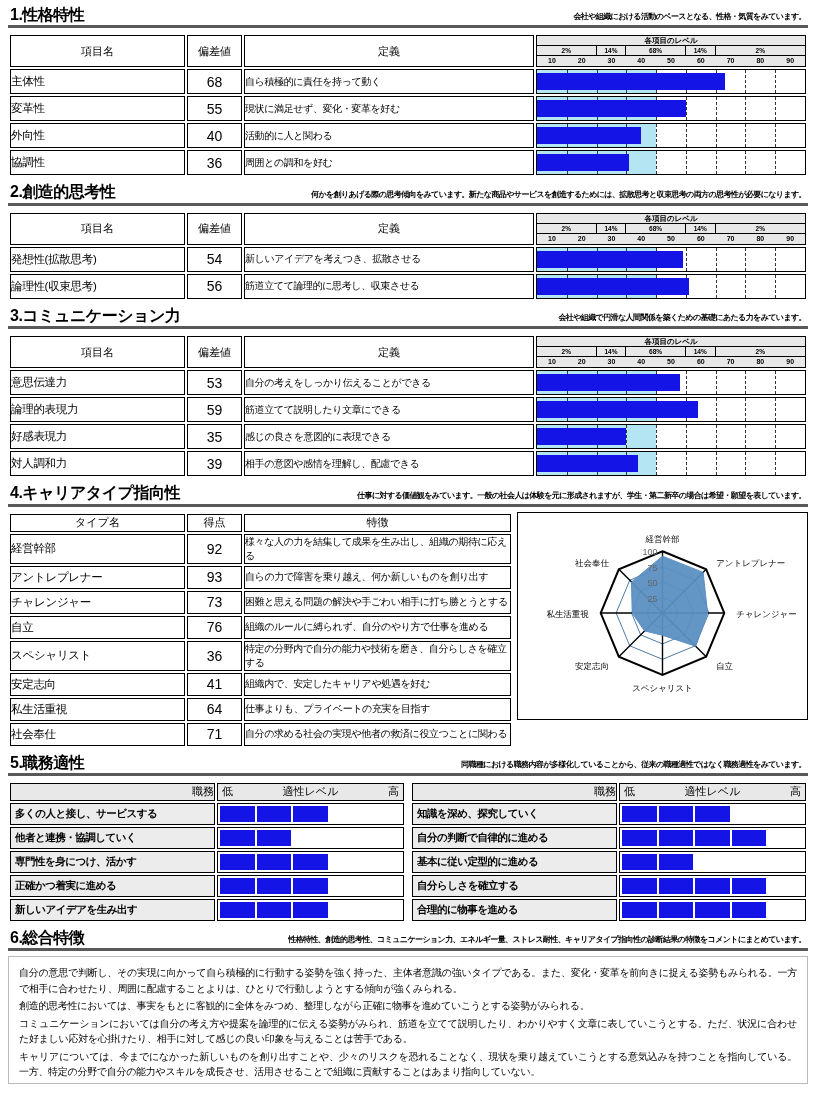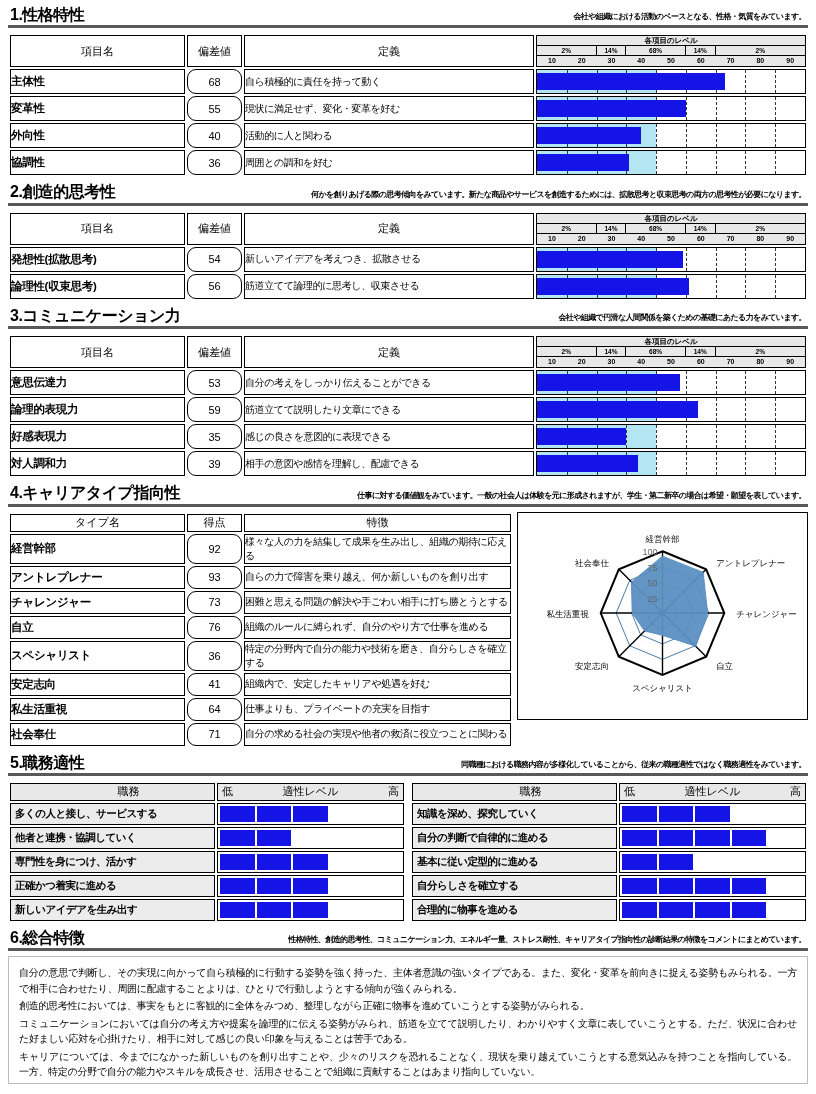--- a/index.html
+++ b/index.html
@@ -13,23 +13,23 @@
   
   .sec-head{display:flex;align-items:flex-end;justify-content:space-between;
             border-bottom:3px solid #595959;padding:2px 2px 1px 2px;margin:4px 0 5px 0;}
   .sec-title{font-size:16px;font-weight:bold;letter-spacing:-0.5px;line-height:1.15;}
   .sec-sub{font-size:8px;font-weight:bold;letter-spacing:-0.6px;padding-bottom:2px;text-align:right;}
 
   
   table.t{border-collapse:separate;border-spacing:2px 2px;width:100%;table-layout:fixed;}
   table.t td,table.t th{border:1.5px solid #000;background:#fff;padding:0;}
   th.hd{background:#e8e8e8;font-size:11px;font-weight:normal;text-align:center;height:16px;}
-  td.name{background:#ececec;font-size:11.5px;font-weight:bold;padding-left:5px;height:21px;
+  td.name{background:#ececec;font-size:11.5px;font-weight:normal;padding-left:5px;height:21px;
           letter-spacing:-0.3px;}
-  td.num{font-size:11px;text-align:center;border-radius:9px;}
+  td.num{font-size:14px;text-align:center;}
   td.def{font-size:10px;padding-left:3px;letter-spacing:-0.4px;}
 
   
   .lvlhd{padding:0 !important;background:#fff;}
   .lvlhd .cap{font-size:7.5px;text-align:center;background:#e8e8e8;border-bottom:1px solid #000;height:9px;line-height:9px;}
   .bands,.ticks{display:flex;width:100%;}
   .bands{border-bottom:1px solid #000;}
   .bands div{font-size:6.5px;text-align:center;height:9px;line-height:9px;background:#e8e8e8;
              border-right:1px solid #000;box-sizing:border-box;}
   .bands div:last-child{border-right:none;}
@@ -40,21 +40,21 @@
   .cyan{position:absolute;left:0;top:0;bottom:0;background:#b3e5f2;}
   .bar{position:absolute;left:0;top:3px;bottom:3px;background:#1414e6;}
   .gl{position:absolute;top:0;bottom:0;width:0;border-left:1px dashed #333;}
 
   
   .radarbox{border:1.5px solid #000;background:#fff;}
 
   
   table.t5{border-collapse:separate;border-spacing:2px 2px;width:100%;table-layout:fixed;}
   table.t5 td,table.t5 th{border:1.5px solid #000;background:#fff;padding:0;}
-  .t5 th.job{background:#e8e8e8;font-size:11px;font-weight:normal;text-align:center;height:16px;padding-left:32px;}
+  .t5 th.job{background:#e8e8e8;font-size:11px;font-weight:normal;text-align:right;height:16px;padding-left:32px;}
   .t5 th.lev{background:#e8e8e8;font-size:11px;font-weight:normal;height:16px;padding:0 4px;}
   .t5 th.lev .lv{display:flex;justify-content:space-between;align-items:center;}
   .t5 td.job{background:#ececec;font-size:10.5px;font-weight:bold;padding-left:4px;height:20px;letter-spacing:-0.5px;}
   .t5 td.seg{height:20px;}
   .segs{display:flex;height:100%;padding:2px;box-sizing:border-box;}
   .segs span{flex:1 1 0;margin-right:2px;}
   .segs span:last-child{margin-right:0;}
   .segs span.on{background:#1414e6;}
 
   

